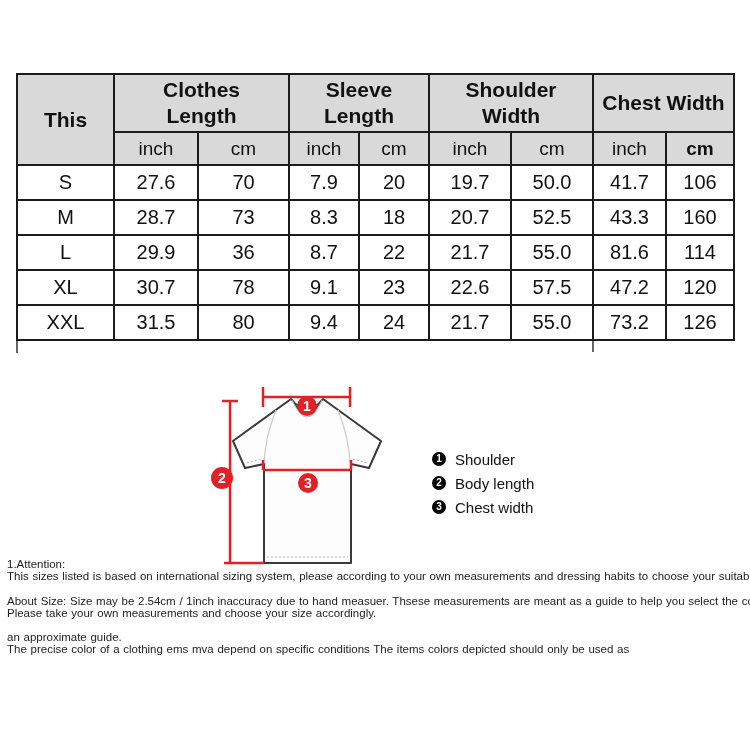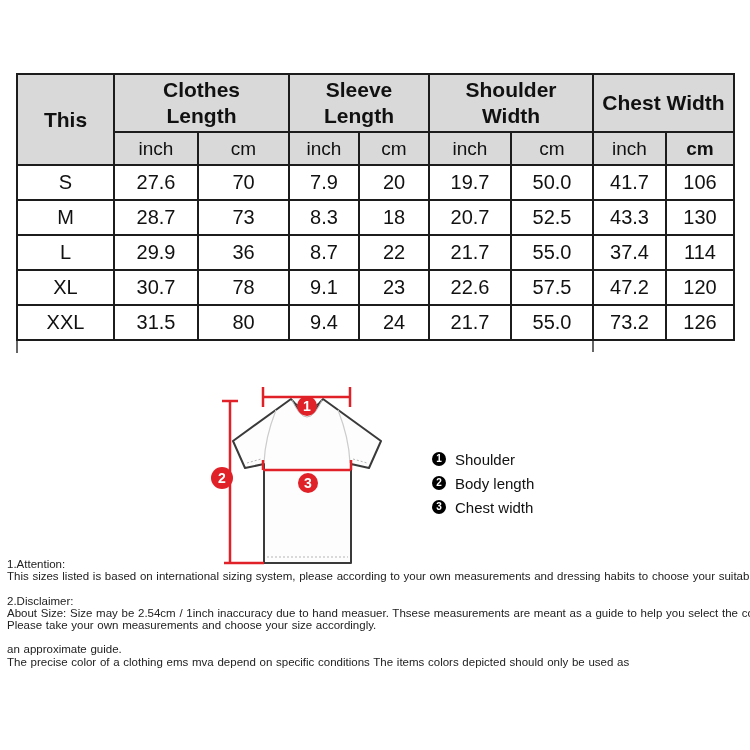--- a/index.html
+++ b/index.html
@@ -99,31 +99,31 @@
     </tr>
     <tr class="datarow">
       <td class="data">M</td>
       <td class="data">28.7</td>
       <td class="data">73</td>
       <td class="data">8.3</td>
       <td class="data">18</td>
       <td class="data">20.7</td>
       <td class="data">52.5</td>
       <td class="data">43.3</td>
-      <td class="data">130</td>
+      <td class="data">160</td>
     </tr>
     <tr class="datarow">
       <td class="data">L</td>
       <td class="data">29.9</td>
       <td class="data">36</td>
       <td class="data">8.7</td>
       <td class="data">22</td>
       <td class="data">21.7</td>
       <td class="data">55.0</td>
-      <td class="data">37.4</td>
+      <td class="data">81.6</td>
       <td class="data">114</td>
     </tr>
     <tr class="datarow">
       <td class="data">XL</td>
       <td class="data">30.7</td>
       <td class="data">78</td>
       <td class="data">9.1</td>
       <td class="data">23</td>
       <td class="data">22.6</td>
       <td class="data">57.5</td>
@@ -202,21 +202,20 @@
     <div class="legend-item">
       <span class="legend-bullet">3</span>
       <span class="legend-label">Chest width</span>
     </div>
   </div>
 
   <div class="notes">
     <div class="line">1.Attention:</div>
     <div class="line">This sizes listed is based on international sizing system, please according to your own measurements and dressing habits to choose your suitable size.</div>
     <div class="gap"></div>
-    <div class="line">2.Disclaimer:</div>
     <div class="line">About Size: Size may be 2.54cm / 1inch inaccuracy due to hand measuer. Thsese measurements are meant as a guide to help you select the correct size.</div>
     <div class="line">Please take your own measurements and choose your size accordingly.</div>
     <div class="gap"></div>
     <div class="line">an approximate guide.</div>
     <div class="line">The precise color of a clothing ems mva depend on specific conditions The items colors depicted should only be used as</div>
   </div>
 
 </div>
 
 </body></html>

